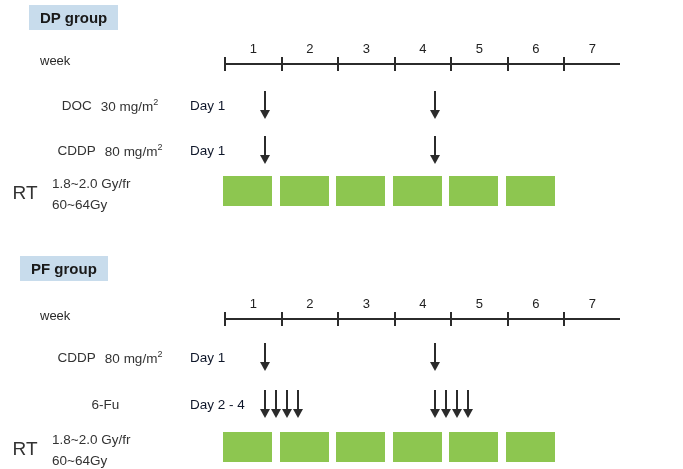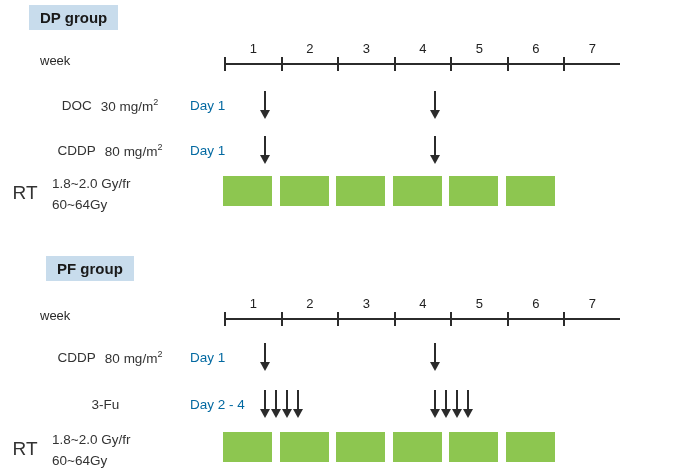--- a/index.html
+++ b/index.html
@@ -46,21 +46,21 @@
   .drug-label{
     position:absolute;left:0;top:0;bottom:0;width:140px;
     display:flex;align-items:center;justify-content:center;
     font-size:13.5px;color:#333;white-space:nowrap;
   }
   .drug-label sup{font-size:9px;}
   .name-gap{display:inline-block;width:9px;}
   .schedule-label{
     position:absolute;left:150px;top:0;bottom:0;
     display:flex;align-items:center;
-    font-size:13.5px;color:#0369a1;white-space:nowrap;
+    font-size:13.5px;color:#0f172a;white-space:nowrap;
   }
   .arrow{position:absolute;width:10px;height:28px;top:0;}
   .arrow::before{
     content:'';position:absolute;left:4px;top:0;width:2px;height:21px;background:var(--ink);
   }
   .arrow::after{
     content:'';position:absolute;left:0;top:19px;width:0;height:0;
     border-left:5px solid transparent;border-right:5px solid transparent;
     border-top:9px solid var(--ink);
   }
@@ -131,21 +131,21 @@
           <div class="rt-dose" style="top: 197px;">60~64Gy</div>
           <div class="rt-block" style="left: 223px; top: 176px; width: 49px;"></div>
           <div class="rt-block" style="left: 279.5px; top: 176px; width: 49px;"></div>
           <div class="rt-block" style="left: 336px; top: 176px; width: 49px;"></div>
           <div class="rt-block" style="left: 392.5px; top: 176px; width: 49px;"></div>
           <div class="rt-block" style="left: 449px; top: 176px; width: 49px;"></div>
           <div class="rt-block" style="left: 505.5px; top: 176px; width: 49px;"></div>
         </div>
       </div>
       <div class="abs" style="inset: 0px;">
-        <div class="group-title" style="left: 46px; top: 256px;">PF group</div>
+        <div class="group-title" style="left: 20px; top: 256px;">PF group</div>
         <div class="week-label" style="left: 40px; width: 62px; top: 308px;">week</div>
         <div class="abs" style="inset: 0px;">
           <div class="axis-line" style="left: 225px; width: 452px; top: 318px;"></div>
           <div class="axis-tick" style="left: 224px; top: 312px; height: 14px;"></div>
           <div class="axis-tick" style="left: 280.5px; top: 312px; height: 14px;"></div>
           <div class="axis-tick" style="left: 337px; top: 312px; height: 14px;"></div>
           <div class="axis-tick" style="left: 393.5px; top: 312px; height: 14px;"></div>
           <div class="axis-tick" style="left: 450px; top: 312px; height: 14px;"></div>
           <div class="axis-tick" style="left: 506.5px; top: 312px; height: 14px;"></div>
           <div class="axis-tick" style="left: 563px; top: 312px; height: 14px;"></div>
@@ -165,21 +165,21 @@
             <span>CDDP</span>
             <span class="name-gap"></span>
             <span><span>80 mg/m</span><sup>2</sup><span></span></span>
           </div>
           <div class="schedule-label">Day 1</div>
           <div class="arrow" style="left: 220px;"></div>
           <div class="arrow" style="left: 389.5px;"></div>
         </div>
         <div class="drug-row" style="top: 390px; height: 28px;">
           <div class="drug-label">
-            <span>3-Fu</span>
+            <span>6-Fu</span>
             <span class="name-gap"></span>
           </div>
           <div class="schedule-label">Day 2 - 4</div>
           <div class="arrow" style="left: 220px;"></div>
           <div class="arrow" style="left: 231px;"></div>
           <div class="arrow" style="left: 242px;"></div>
           <div class="arrow" style="left: 253px;"></div>
           <div class="arrow" style="left: 389.5px;"></div>
           <div class="arrow" style="left: 400.5px;"></div>
           <div class="arrow" style="left: 411.5px;"></div>

